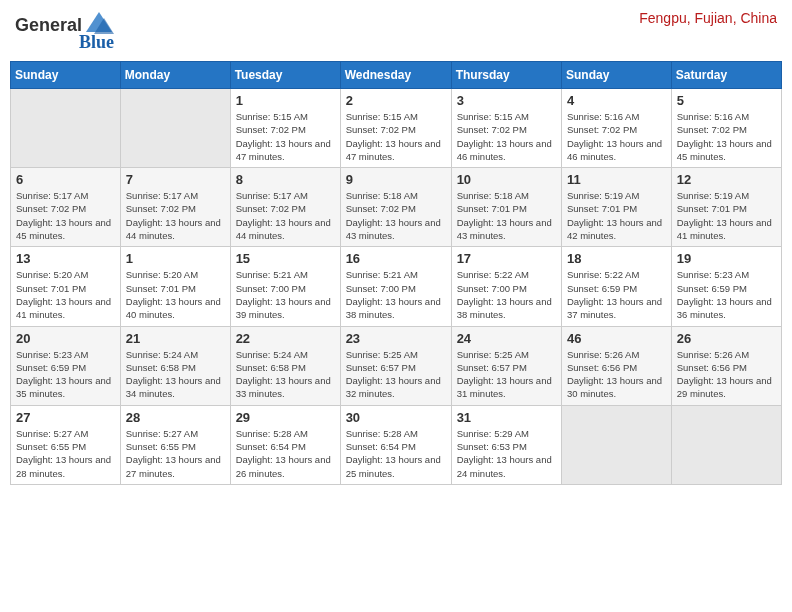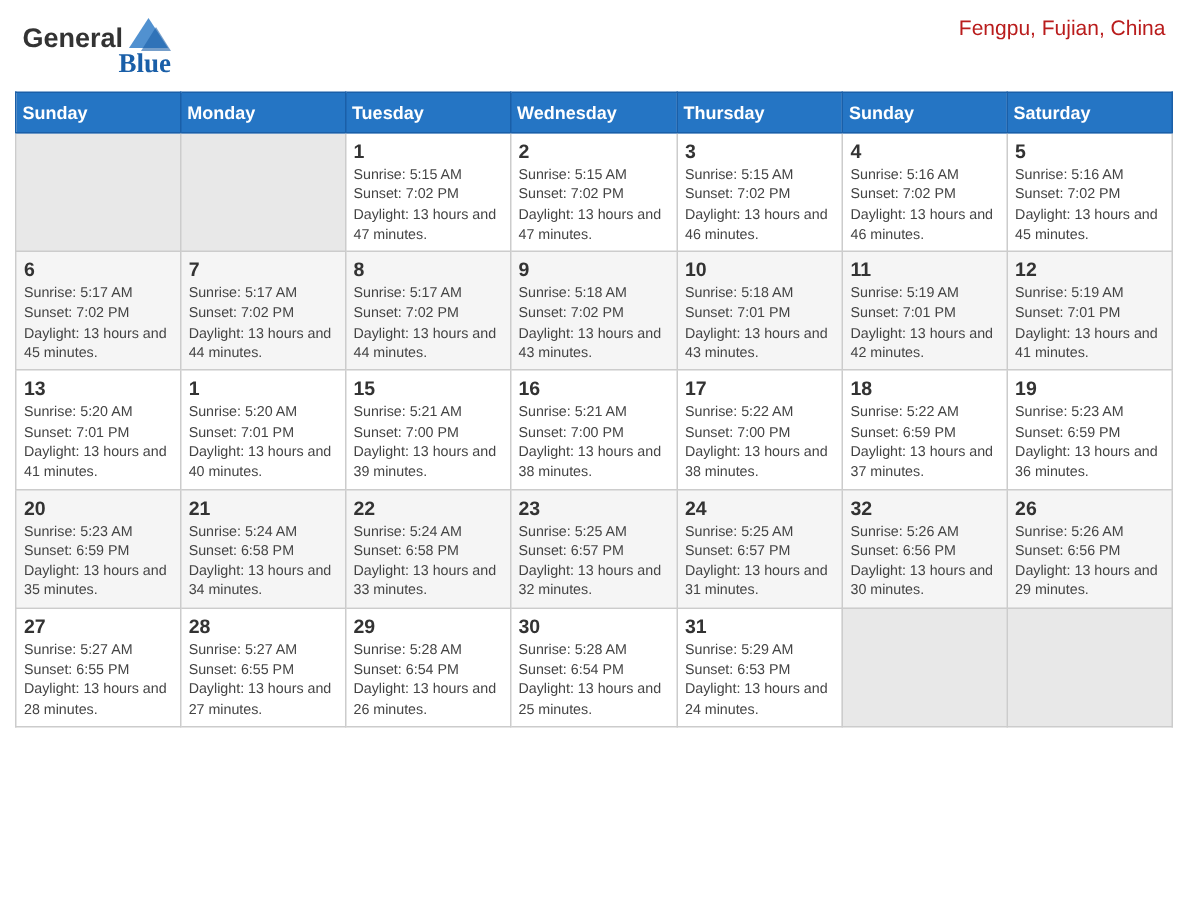--- a/index.html
+++ b/index.html
@@ -276,21 +276,21 @@
 Sunset: 6:57 PM
 Daylight: 13 hours and 32 minutes.</div>
         </td>
         <td>
           <span class="day-number">24</span>
           <div class="day-info" style="white-space: pre-line;">Sunrise: 5:25 AM
 Sunset: 6:57 PM
 Daylight: 13 hours and 31 minutes.</div>
         </td>
         <td>
-          <span class="day-number">32</span>
+          <span class="day-number">46</span>
           <div class="day-info" style="white-space: pre-line;">Sunrise: 5:26 AM
 Sunset: 6:56 PM
 Daylight: 13 hours and 30 minutes.</div>
         </td>
         <td>
           <span class="day-number">26</span>
           <div class="day-info" style="white-space: pre-line;">Sunrise: 5:26 AM
 Sunset: 6:56 PM
 Daylight: 13 hours and 29 minutes.</div>
         </td>

